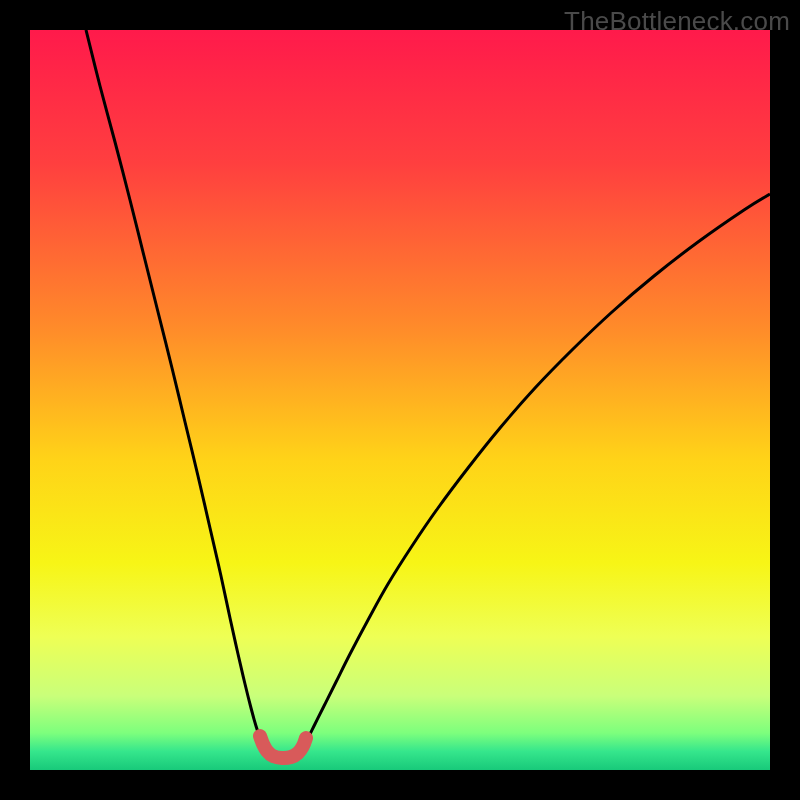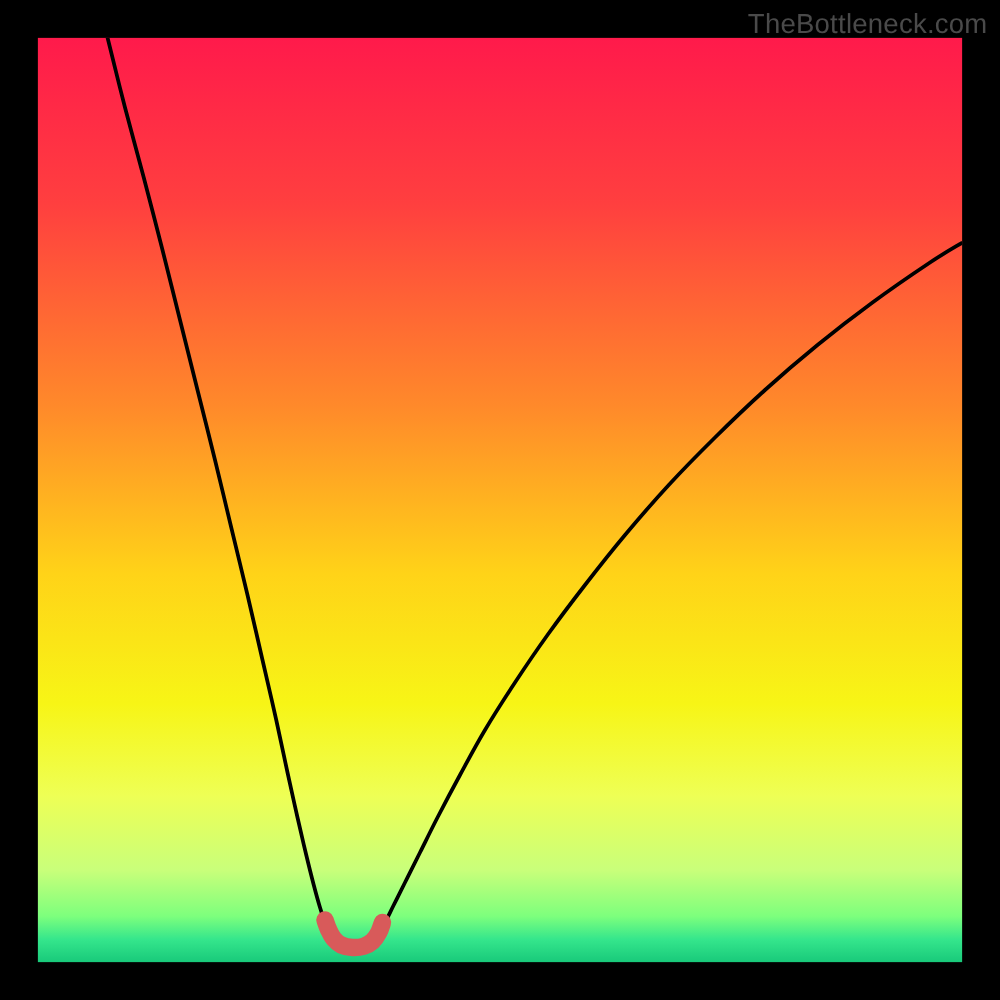--- a/index.html
+++ b/index.html
@@ -21,21 +21,21 @@
   }
   .gradient {
     position: absolute;
     left: 0; top: 0; right: 0; bottom: 0;
   }
   .watermark {
     position: absolute;
     top: 6px;
     right: 10px;
     color: #4a4a4a;
-    font-size: 22px;
+    font-size: 26px;
     font-weight: 500;
     letter-spacing: 0.2px;
   }
   svg.curve {
     position: absolute;
     left: 0; top: 0;
   }
 </style>
 </head>
 <body>

